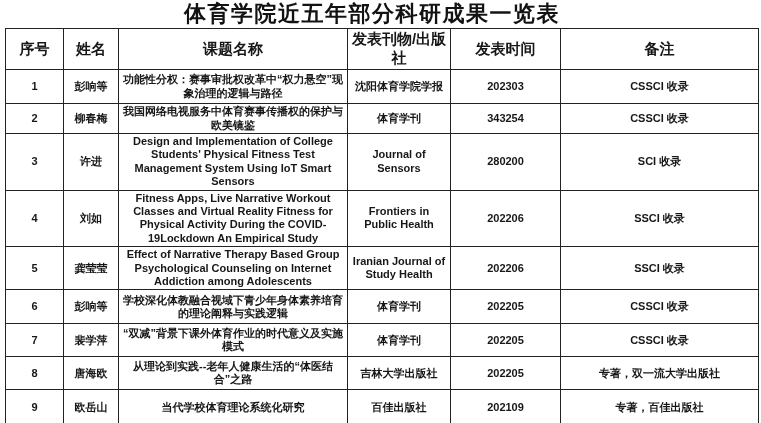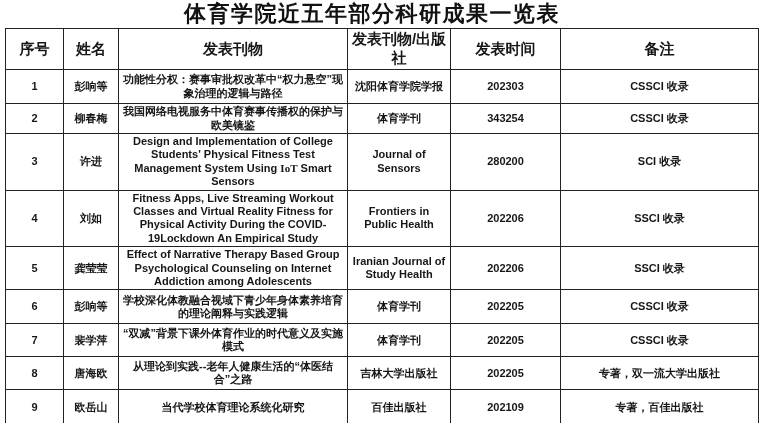--- a/index.html
+++ b/index.html
@@ -36,42 +36,41 @@
   tbody tr:nth-child(10) { height:34px; }
   col.c-no      { width:58px; }
   col.c-name    { width:55px; }
   col.c-title   { width:229px; }
   col.c-journal { width:103px; }
   col.c-date    { width:110px; }
   col.c-note    { width:198px; }
   .spell-mark {
     border-bottom:3px solid var(--mark-color, #aecdec);
     padding-bottom:16px;
-    font-family:Liberation Serif, serif;
   }
 </style>
 </head>
 <body>
 
 <div class="page-title">体育学院近五年部分科研成果一览表</div>
 
 <table class="results">
   <colgroup>
     <col class="c-no">
       <col class="c-name">
       <col class="c-title">
     <col class="c-journal">
       <col class="c-date">
       <col class="c-note">
   </colgroup>
   <thead>
     <tr>
       <th>序号</th>
       <th>姓名</th>
-      <th>发表刊物</th>
+      <th>课题名称</th>
       <th>发表刊物/出版社</th>
       <th>发表时间</th>
       <th>备注</th>
     </tr>
   </thead>
   <tbody>
       <tr>
         <td>1</td>
         <td>彭响等</td>
         <td>功能性分权：赛事审批权改革中“权力悬空”现象治理的逻辑与路径</td>
@@ -91,21 +90,21 @@
         <td>3</td>
         <td>许进</td>
         <td>Design and Implementation of College Students' Physical Fitness Test Management System Using <span class="spell-mark">IoT</span> Smart Sensors</td>
         <td>Journal of Sensors</td>
         <td>280200</td>
         <td>SCI 收录</td>
       </tr>
       <tr>
         <td>4</td>
         <td>刘如</td>
-        <td>Fitness Apps, Live Streaming Workout Classes and Virtual Reality Fitness for Physical Activity During the COVID-19Lockdown An Empirical Study</td>
+        <td>Fitness Apps, Live Narrative Workout Classes and Virtual Reality Fitness for Physical Activity During the COVID-19Lockdown An Empirical Study</td>
         <td>Frontiers in Public Health</td>
         <td>202206</td>
         <td>SSCI 收录</td>
       </tr>
       <tr>
         <td>5</td>
         <td>龚莹莹</td>
         <td>Effect of Narrative Therapy Based Group Psychological Counseling on Internet Addiction among Adolescents</td>
         <td>Iranian Journal of Study Health</td>
         <td>202206</td>

